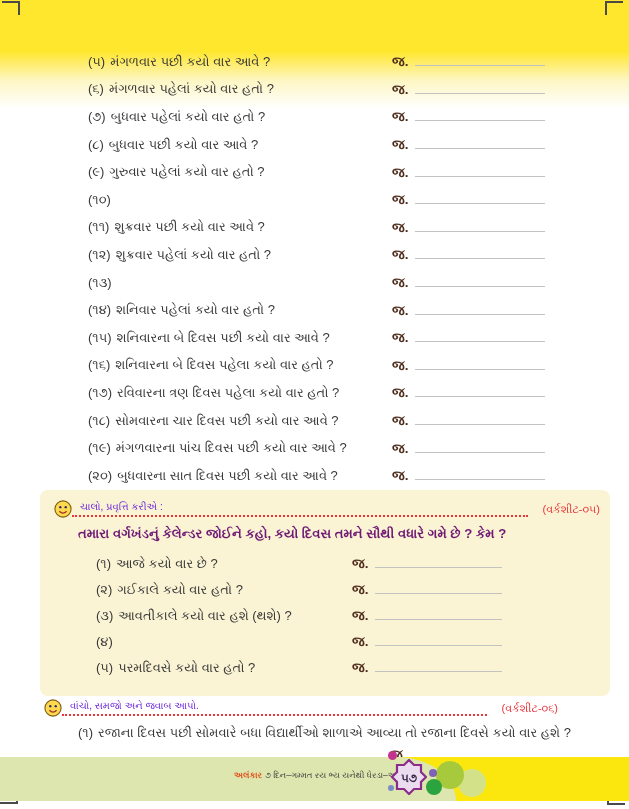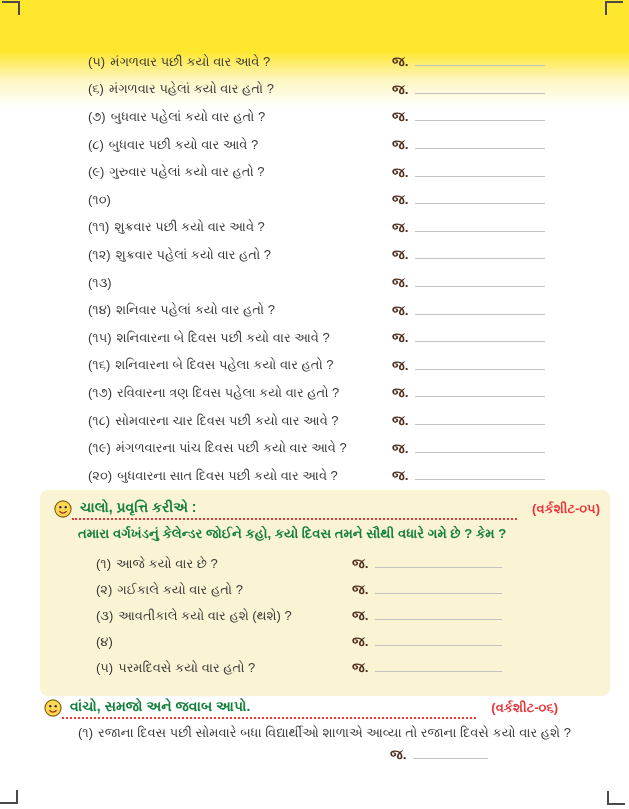--- a/index.html
+++ b/index.html
@@ -28,25 +28,25 @@
   .main-list{position:absolute;top:48px;left:0;width:629px;}
   .main-list .qrow{height:27.6px;padding-left:88px;}
   .main-list .ansgrp{left:392px;right:84px;}
 
   
   .panel{position:absolute;top:490px;left:40px;width:570px;height:206px;
          background:#faf3d4;border-radius:8px;}
   .hdr-row{display:flex;align-items:center;height:26px;padding:6px 10px 0 14px;}
   .hdr-main{flex:1;display:flex;align-items:flex-end;border-bottom:2px dotted #e8363b;
             padding-bottom:2px;margin-right:8px;}
-  .hdr-title{color:#15803d;font-weight:700;font-size:14px;margin-left:8px;white-space:nowrap;}
+  .hdr-title{color:#6d28d9;font-weight:400;font-size:10px;margin-left:8px;white-space:nowrap;}
   .hdr-leader{flex:1;}
-  .worksheet{color:#e8363b;font-weight:700;font-size:13px;white-space:nowrap;margin-left:7px;}
+  .worksheet{color:#e8363b;font-weight:400;font-size:11px;white-space:nowrap;margin-left:7px;}
   .smiley{width:18px;height:18px;flex:0 0 18px;}
-  .instr{padding:3px 16px 0 38px;font-weight:700;font-size:13.2px;color:#15803d;line-height:1.35;}
+  .instr{padding:3px 16px 0 38px;font-weight:700;font-size:13.2px;color:#701a75;line-height:1.35;}
   .panel-qlist{margin-top:8px;}
   .panel .qrow{height:26px;padding-left:56px;}
   .panel .ansgrp{left:312px;right:108px;}
 
   
   .read-sec{position:absolute;top:696px;left:0;width:574px;}
   .read-sec .hdr-row{height:24px;padding:0 16px 0 44px;}
   .read-q{display:flex;align-items:center;height:26px;padding-left:78px;font-size:13px;}
   .read-ansrow{position:relative;height:14px;}
   .read-ansrow .ansgrp{left:390px;right:86px;top:0;}
@@ -306,14 +306,30 @@
       <span class="qtext">રજાના દિવસ પછી સોમવારે બધા વિદ્યાર્થીઓ શાળાએ આવ્યા તો રજાના દિવસે કયો વાર હશે ?</span>
     </div>
     <div class="read-ansrow">
       <span class="ansgrp">
         <span class="anslabel">જ.</span>
         <span class="ansline"></span>
       </span>
     </div>
   </div>
 
+  <div class="footer">
+    <div class="footer-olive"></div>
+    <div class="footer-textline">
+      <span class="footer-label">અલંકાર</span><span>૭ દિન–ગમ્મત રય ભ્ય યનેથી ધેરડા–અ</span>
+    </div>
+    <span class="dot magenta"></span>
+    <span class="dot green-pale"></span>
+    <span class="dot green-light"></span>
+    <span class="dot green-dark"></span>
+    <span class="dot purple"></span>
+    <span class="dot blue"></span>
+    <svg class="badge" viewBox="0 0 36 36">
+      <polygon points="35,18 30,23 30,30 23,30 18,35 13,30 6,30 6,23 1,18 6,13 6,6 13,6 18,1 23,6 30,6 30,13" fill="#ecdcf0" stroke="#8a2d8a" stroke-width="2.2"></polygon>
+      <text x="18" y="23" text-anchor="middle" font-size="12" font-weight="bold" fill="#3a2a4a">૫૭</text>
+    </svg>
+  </div>
 
 </div>
 
 </body></html>

